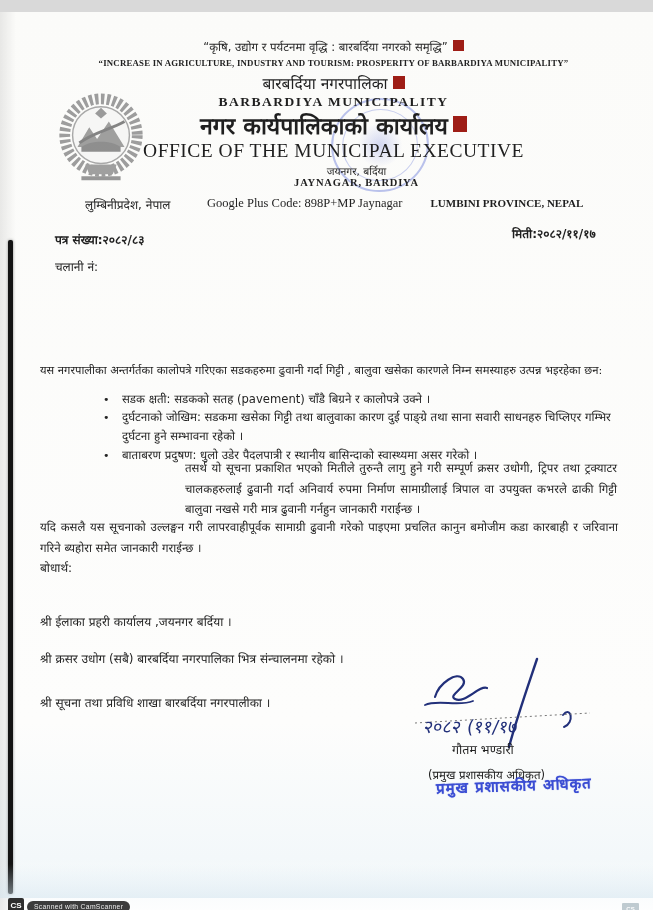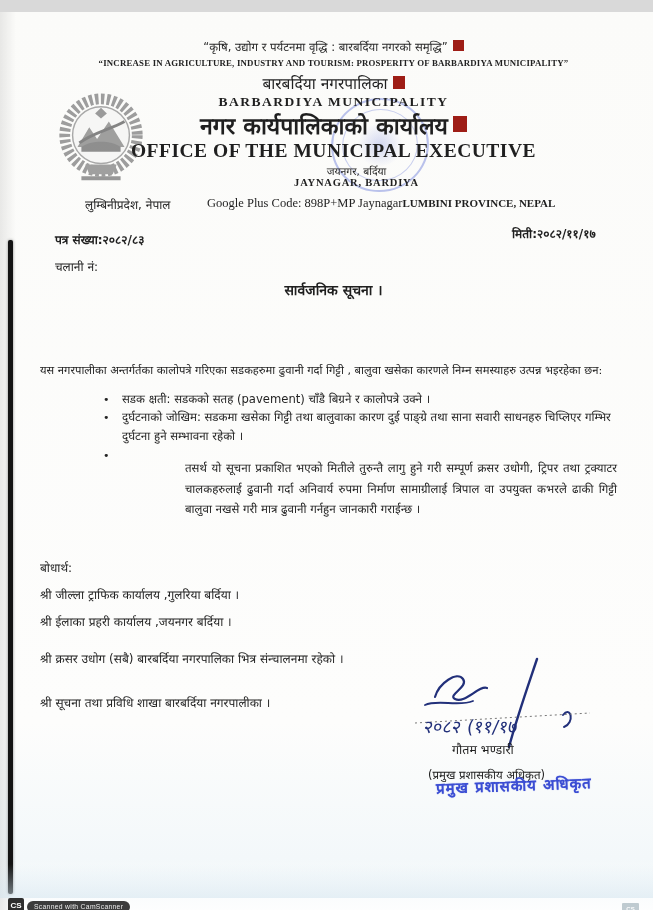--- a/index.html
+++ b/index.html
@@ -61,52 +61,52 @@
     <span>“कृषि, उद्योग र पर्यटनमा वृद्धि : बारबर्दिया नगरको समृद्धि”</span><span class="redbox rb-s"></span>
   </div>
   <div class="cline en" style="top:46px;font-size:8.8px;font-weight:bold;letter-spacing:.2px;color:#222;">“INCREASE IN AGRICULTURE, INDUSTRY AND TOURISM: PROSPERITY OF BARBARDIYA MUNICIPALITY”</div>
   <div class="cline dev" style="top:60px;font-size:15.5px;">
     <span>बारबर्दिया नगरपालिका</span><span class="redbox rb-m"></span>
   </div>
   <div class="cline en" style="top:82px;font-size:13.5px;font-weight:bold;letter-spacing:1.5px;">BARBARDIYA MUNICIPALITY</div>
   <div class="cline dev" style="top:97px;font-size:23px;font-weight:bold;">
     <span>नगर कार्यपालिकाको कार्यालय</span><span class="redbox rb-l"></span>
   </div>
-  <div class="cline en" style="top:128px;font-size:19.5px;font-weight:bold;letter-spacing:.5px;">OFFICE OF THE MUNICIPAL EXECUTIVE</div>
+  <div class="cline en" style="top:128px;font-size:19.5px;font-weight:normal;letter-spacing:.5px;">OFFICE OF THE MUNICIPAL EXECUTIVE</div>
   <div class="cline dev" style="top:152px;font-size:10.5px;left:60px;">जयनगर, बर्दिया</div>
   <div class="cline en" style="top:165px;font-size:10.5px;font-weight:bold;letter-spacing:.8px;left:60px;">JAYNAGAR, BARDIYA</div>
 
   <div class="abs dev" style="left:85px;top:184px;font-size:12px;">लुम्बिनीप्रदेश, नेपाल</div>
   <div class="abs en" style="left:207px;top:184px;font-size:12.5px;white-space:nowrap;">
-    <span>Google Plus Code: 898P+MP Jaynagar</span><span style="font-size:11px;font-weight:bold;">LUMBINI PROVINCE, NEPAL</span>
+    <span>Google Plus Code: 898P+MP Jaynagar</span><span style="font-size:11px;font-weight:bold;padding-left:28px;">LUMBINI PROVINCE, NEPAL</span>
   </div>
 
   <div class="abs dev" style="left:55px;top:219px;font-size:12px;font-weight:600;">पत्र संख्या:२०८२/८३</div>
   <div class="abs dev" style="left:512px;top:213px;font-size:12px;font-weight:600;">मिती:२०८२/११/१७</div>
   <div class="abs dev" style="left:55px;top:246px;font-size:12px;font-weight:400;">चलानी नं:</div>
 
-  <div class="cline dev" style="top:268px;font-size:14px;font-weight:600;">सार्वजनिक सूचना ।</div>
   <div class="abs dev" style="left:40px;top:350px;font-size:11.3px;white-space:nowrap;color:#232323;">यस नगरपालीका अन्तर्गर्तका कालोपत्रे गरिएका सडकहरुमा ढुवानी गर्दा गिट्टी , बालुवा खसेका कारणले  निम्न समस्याहरु उत्पन्न भइरहेका छन:</div>
 
   <div class="bullet dev" style="top:378px;">
     <span class="dot">•</span>
     <span>सडक क्षती: सडकको सतह (pavement) चाँडै बिग्रने र कालोपत्रे उक्ने ।</span>
   </div>
   <div class="bullet dev" style="top:396px;">
     <span class="dot">•</span>
     <span>दुर्घटनाको जोखिम: सडकमा खसेका गिट्टी तथा बालुवाका कारण दुई पाङ्ग्रे तथा साना सवारी साधनहरु चिप्लिएर गम्भिर दुर्घटना हुने सम्भावना रहेको ।</span>
   </div>
   <div class="bullet dev" style="top:434px;">
     <span class="dot">•</span>
+    <span>बाताबरण प्रदुषण: धुलो उडेर पैदलपात्री र स्थानीय बासिन्दाको स्वास्थ्यमा असर गरेको ।</span>
   </div>
 
   <div class="abs dev para" style="left:185px;top:446px;width:432px;font-size:11.6px;line-height:20.5px;">तसर्थ यो सूचना प्रकाशित भएको मितीले तुरुन्तै लागु हुने गरी सम्पूर्ण क्रसर उधोगी, ट्रिपर तथा ट्रक्याटर चालकहरुलाई ढुवानी गर्दा अनिवार्य रुपमा निर्माण सामाग्रीलाई त्रिपाल वा उपयुक्त कभरले ढाकी गिट्टी बालुवा नखसे गरी मात्र ढुवानी गर्नहुन जानकारी गराईन्छ ।</div>
+  <div class="abs dev para" style="left:40px;top:505px;width:578px;font-size:11.6px;line-height:21px;">यदि कसलै यस सूचनाको उल्लङ्घन गरी लापरवाहीपूर्वक सामाग्री ढुवानी गरेको पाइएमा प्रचलित कानुन बमोजीम कडा कारबाही र जरिवाना गरिने ब्यहोरा समेत जानकारी गराईन्छ ।</div>
 
   <div class="abs dev" style="left:40px;top:547px;font-size:12px;">बोधार्थ:</div>
-  <div class="abs dev" style="left:40px;top:574px;font-size:12px;">श्री जील्ला ट्राफिक कार्यालय ,गुलरिया बर्दिया ।</div>
   <div class="abs dev" style="left:40px;top:601px;font-size:12px;">श्री ईलाका प्रहरी कार्यालय ,जयनगर बर्दिया ।</div>
   <div class="abs dev" style="left:40px;top:638px;font-size:12px;">श्री क्रसर उधोग (सबै) बारबर्दिया नगरपालिका भित्र संन्चालनमा रहेको ।</div>
   <div class="abs dev" style="left:40px;top:682px;font-size:12px;">श्री सूचना तथा प्रविधि शाखा बारबर्दिया नगरपालीका ।</div>
 
   <svg class="sig-svg" viewBox="0 0 175 95">
     <path d="M20,40 C24,26 42,14 48,22 C54,30 32,38 40,42 C50,47 64,28 72,31" fill="none" stroke="#22307a" stroke-width="2.2" stroke-linecap="round"></path>
     <path d="M10,48 C22,42 44,50 58,44" fill="none" stroke="#22307a" stroke-width="1.8" stroke-linecap="round"></path>
     <path d="M122,2 C114,26 102,60 94,90" fill="none" stroke="#22307a" stroke-width="2.4" stroke-linecap="round"></path>
     <path d="M148,58 C156,48 160,66 149,70" fill="none" stroke="#22307a" stroke-width="2" stroke-linecap="round"></path>
     <path d="M0,66 L175,56" stroke="#777" stroke-width="1" stroke-dasharray="2 3" fill="none"></path>

